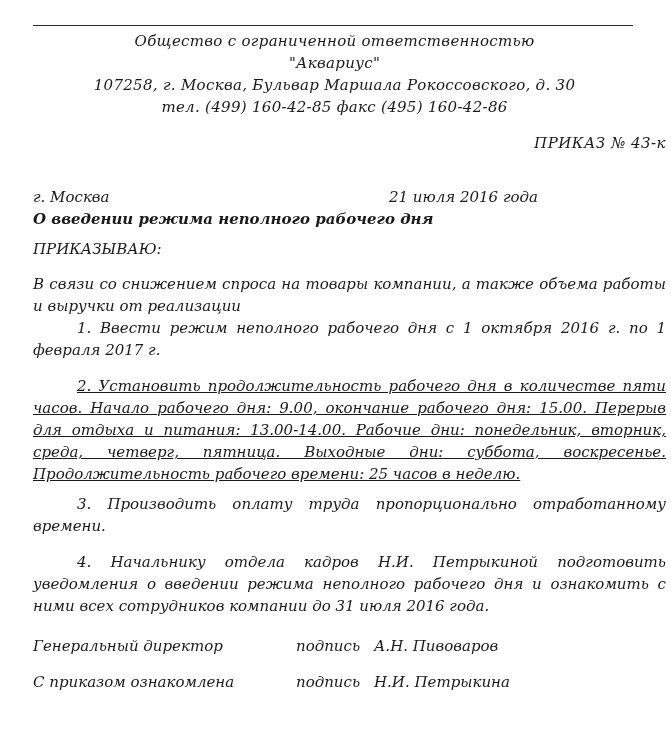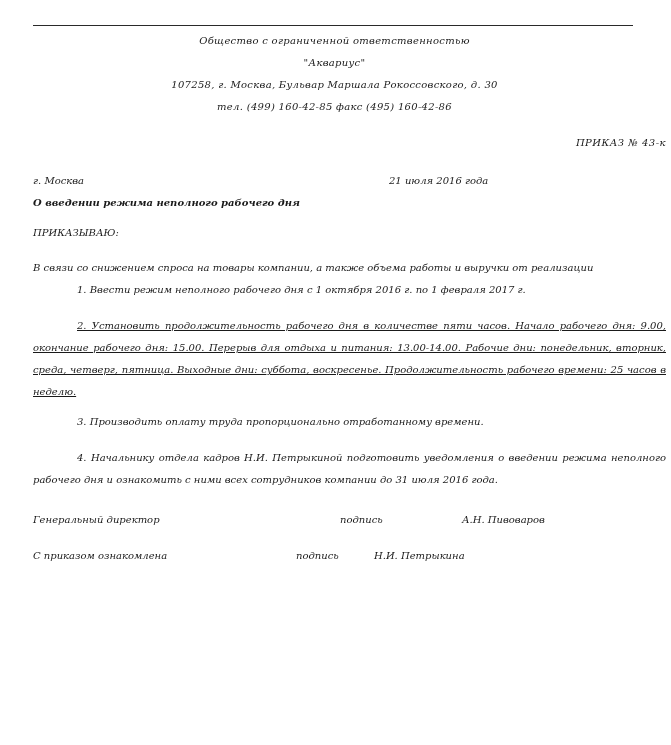--- a/index.html
+++ b/index.html
@@ -5,21 +5,21 @@
   html, body { margin: 0; padding: 0; }
   body { background: #ffffff; }
   .page {
     position: relative;
     width: 671px;
     height: 745px;
     background: #ffffff;
     font-family: "DejaVu Serif", "Liberation Serif", serif;
     font-style: italic;
     color: #1a1a1a;
-    font-size: 10px;
+    font-size: 15px;
     line-height: 22px;
     overflow: hidden;
     box-sizing: border-box;
   }
   .content {
     padding: 0 5px 0 33px;
   }
   .top-rule {
     margin: 25px 38px 0 33px;
     border: none;
@@ -32,21 +32,21 @@
     letter-spacing: 0.3px;
   }
   .company-block div { min-height: 22px; }
   .order-no {
     margin-top: 14px;
     text-align: right;
     letter-spacing: 0.5px;
   }
   .place-date {
     position: relative;
-    margin-top: 16px;
+    margin-top: 32px;
     height: 22px;
   }
   .place-date .date {
     position: absolute;
     left: 356px;
     top: 0;
   }
   .subject {
     margin-top: 0;
     font-weight: bold;
@@ -60,21 +60,21 @@
   .item { text-indent: 44px; }
   .item-1 { }
   .item-2 { margin-top: 14px; text-decoration: underline; }
   .item-3 { margin-top: 8px; }
   .item-4 { margin-top: 14px; }
   .sig-row {
     display: grid;
     grid-template-columns: 263px 78px auto;
     align-items: baseline;
   }
-  .sig-row-1 { margin-top: 18px; gap: 44px; }
+  .sig-row-1 { margin-top: 18px; }
   .sig-row-2 { margin-top: 14px; }
 </style>
 </head>
 <body>
 
 <div class="page">
 
   <hr class="top-rule">
 
   <div class="company-block">

